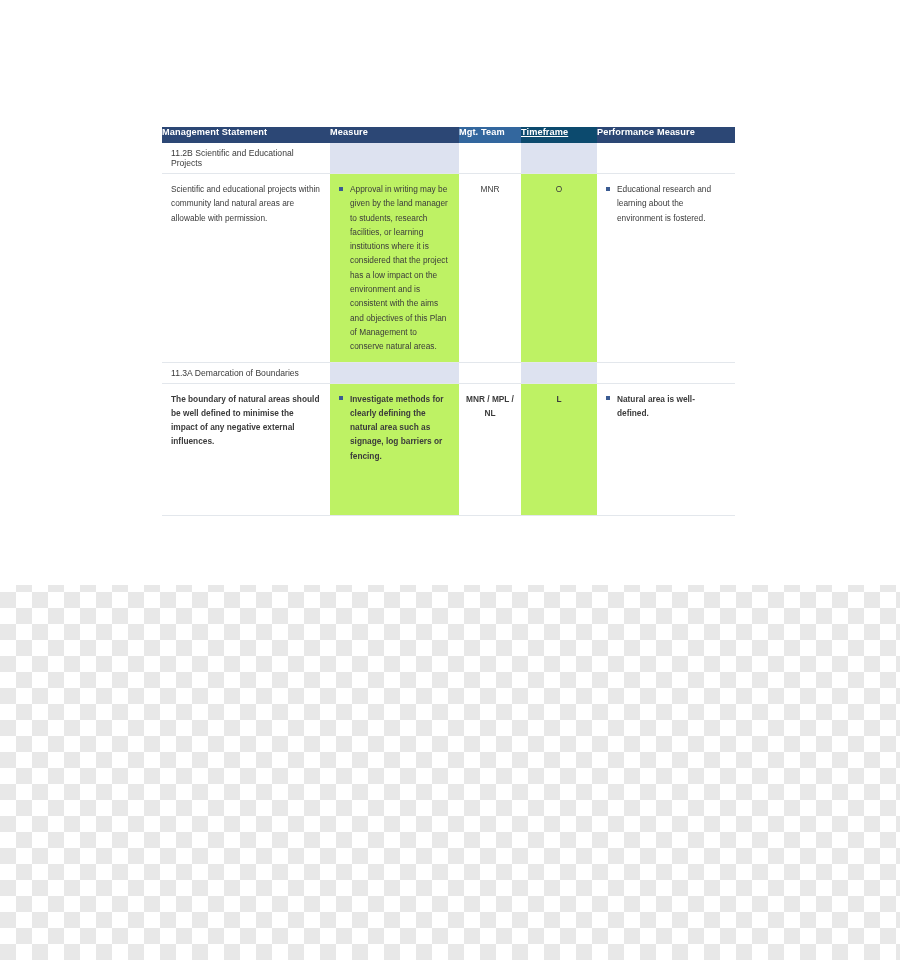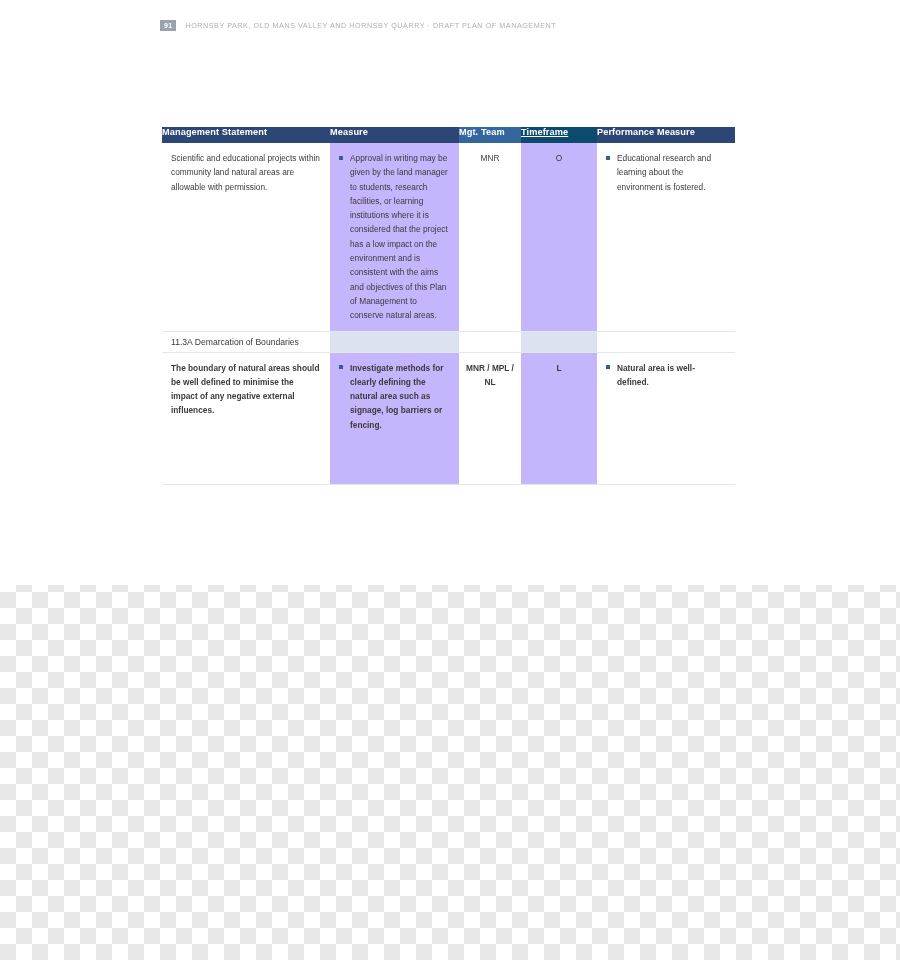--- a/index.html
+++ b/index.html
@@ -85,61 +85,64 @@
   }
   tr.section td.shaded{ background:#dde2f0; }
 
   tr.body td{
     font-size:8.3px;
     color:#3b3b3b;
     line-height:14.3px;
     padding:8px 10px 8px 9px;
     border-bottom:1px solid #e3e7ec;
   }
-  tr.body td.shaded{ background:#c4b5fd; }
+  tr.body td.shaded{ background:#bef264; }
   tr.body td.center{ text-align:center; padding-left:4px;padding-right:4px; }
 
   .bullet-line{ position:relative; padding-left:11px; }
   .bullet-line:before{
     content:"";
     position:absolute;left:0;top:4.5px;
     width:4px;height:4px;
     background:#3b5b92;
   }
   .tail td{ border-bottom:1px solid #e3e7ec;font-weight:bold; }
   .tail td.shaded{ background:#dde2f0; }
 </style>
 </head>
 <body>
 
 <div class="page">
 
-  <div class="header">
-    <span class="pagenum">91</span>
-    <span class="headertext">HORNSBY PARK, OLD MANS VALLEY AND HORNSBY QUARRY  ·  DRAFT PLAN OF MANAGEMENT</span>
-  </div>
 
   <table class="mgt">
     <colgroup>
       <col style="width:168px">
       <col style="width:129px">
       <col style="width:62px">
       <col style="width:76px">
       <col style="width:138px">
     </colgroup>
     <thead>
       <tr>
         <th class="hl">Management Statement</th>
         <th class="hl">Measure</th>
         <th class="alt">Mgt. Team</th>
         <th class="alt2">Timeframe</th>
         <th class="hl">Performance Measure</th>
       </tr>
     </thead>
     <tbody>
+      <tr class="subhead">
+        <td>11.2B Scientific and Educational Projects</td>
+        <td class="shaded"></td>
+        <td></td>
+        <td class="shaded"></td>
+        <td></td>
+      </tr>
 
       <tr class="body">
         <td>Scientific and educational projects within community land natural areas are allowable with permission.</td>
         <td class="shaded">
           <div class="bullet-line">Approval in writing may be given by the land manager to students, research facilities, or learning institutions where it is considered that the project has a low impact on the environment and is consistent with the aims and objectives of this Plan of Management to conserve natural areas.</div>
         </td>
         <td class="center">MNR</td>
         <td class="shaded center">O</td>
         <td>
           <div class="bullet-line">Educational research and learning about the environment is fostered.</div>

